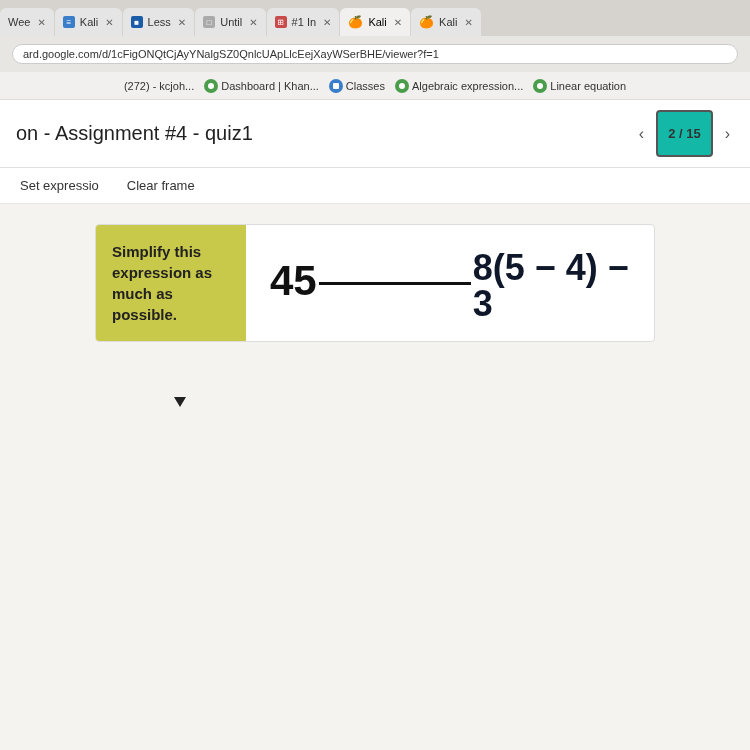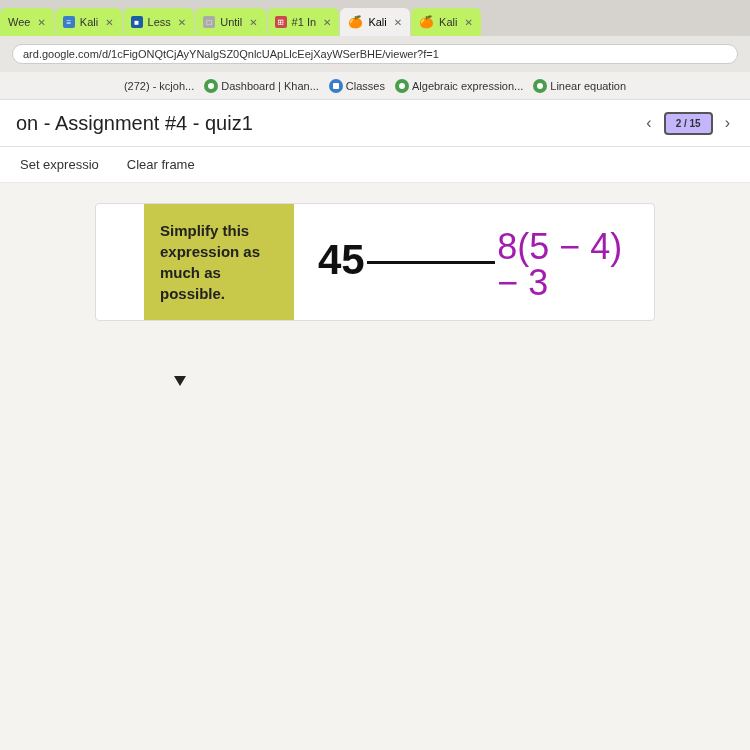--- a/index.html
+++ b/index.html
@@ -29,21 +29,21 @@
       padding-top: 4px;
       height: 36px;
       overflow: hidden;
     }
 
     .tab {
       display: flex;
       align-items: center;
       padding: 0 8px;
       height: 28px;
-      background: #bef264;
+      background: #e5e5e5;
       border-radius: 6px 6px 0 0;
       font-size: 11px;
       color: #333;
       margin-right: 1px;
       gap: 5px;
       cursor: pointer;
       white-space: nowrap;
       max-width: 110px;
       overflow: hidden;
     }
@@ -162,25 +162,25 @@
     .nav-arrow {
       font-size: 16px;
       color: #555;
       cursor: pointer;
       padding: 4px;
     }
 
     .page-counter {
       border: 2px solid #555;
       border-radius: 4px;
-      padding: 4px 10px;
-      font-size: 10px;
+      padding: 14px 10px;
+      font-size: 13px;
       font-weight: bold;
       color: #333;
-      background: #c4b5fd;
+      background: #14b8a6;
     }
 
     
     .toolbar {
       display: flex;
       align-items: center;
       padding: 8px 16px;
       gap: 20px;
       border-bottom: 1px solid #e8e8e8;
     }
@@ -214,21 +214,20 @@
     }
 
     .question-prompt {
       background: #c8c84a;
       padding: 16px;
       width: 150px;
       min-width: 150px;
       display: flex;
       align-items: center;
       justify-content: flex-start;
-      margin-left: 48px;
     }
 
     .question-prompt-text {
       font-size: 15px;
       font-weight: bold;
       color: #222;
       line-height: 1.4;
     }
 
     .question-math {
@@ -256,23 +255,24 @@
     }
 
     .fraction-line {
       width: 180px;
       height: 3px;
       background: #111;
     }
 
     .denominator {
       font-size: 36px;
-      color: #a21caf;
+      color: #0f172a;
       line-height: 1;
       padding-top: 6px;
+      font-weight: bold;
     }
 
     
     .cursor {
       position: absolute;
       width: 0;
       height: 0;
       border-left: 6px solid transparent;
       border-right: 6px solid transparent;
       border-top: 10px solid #222;

